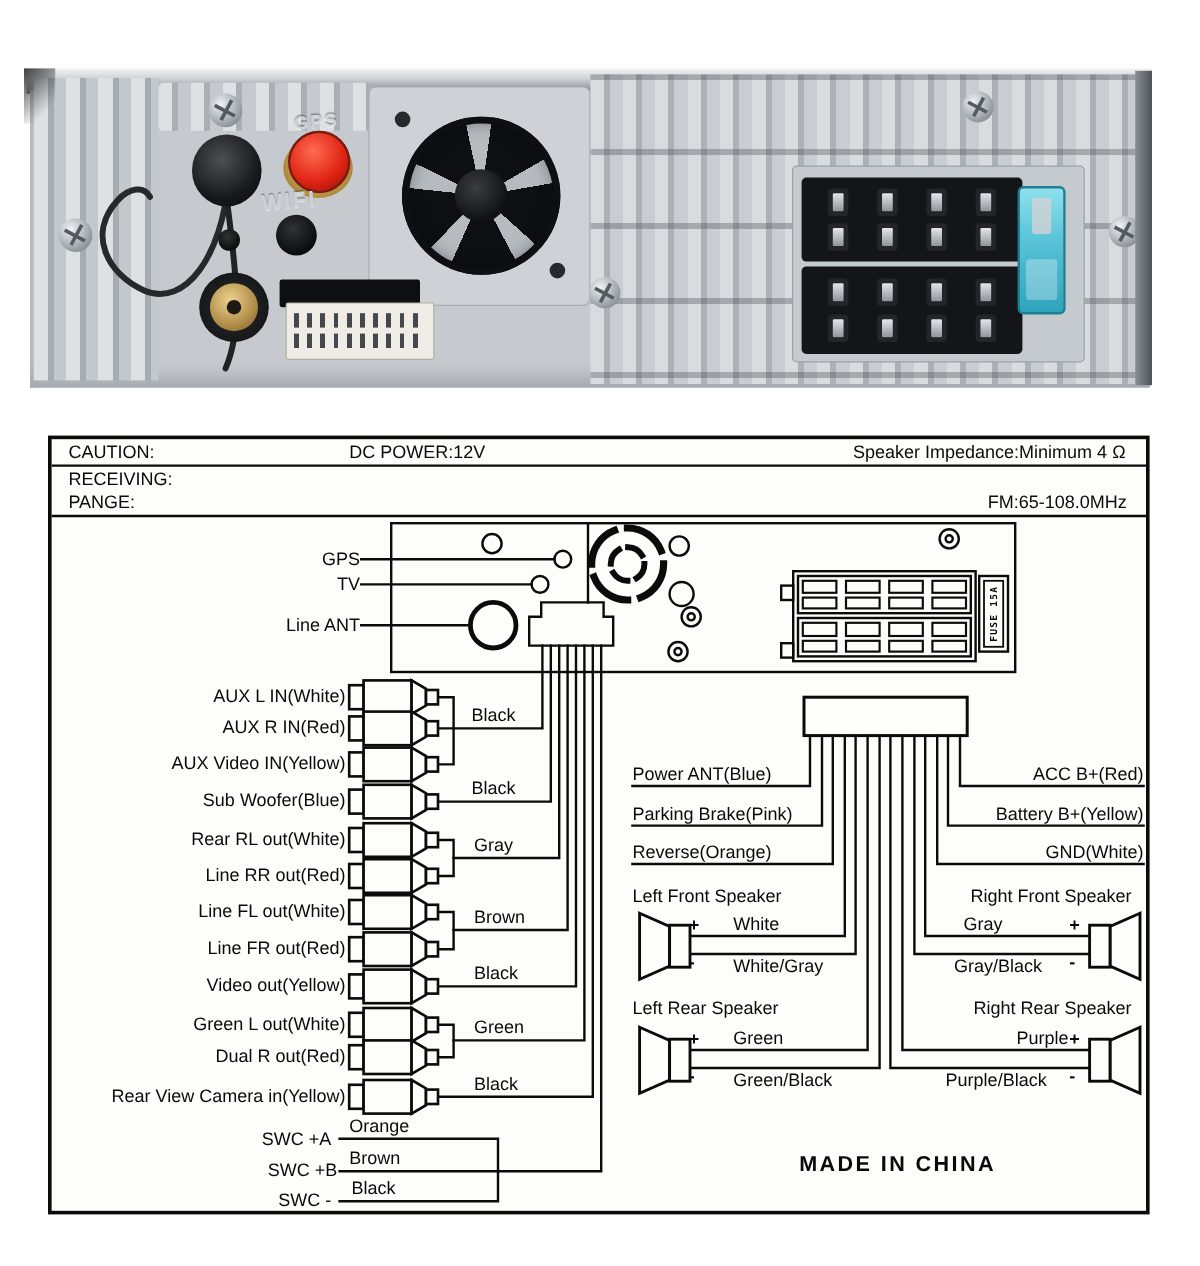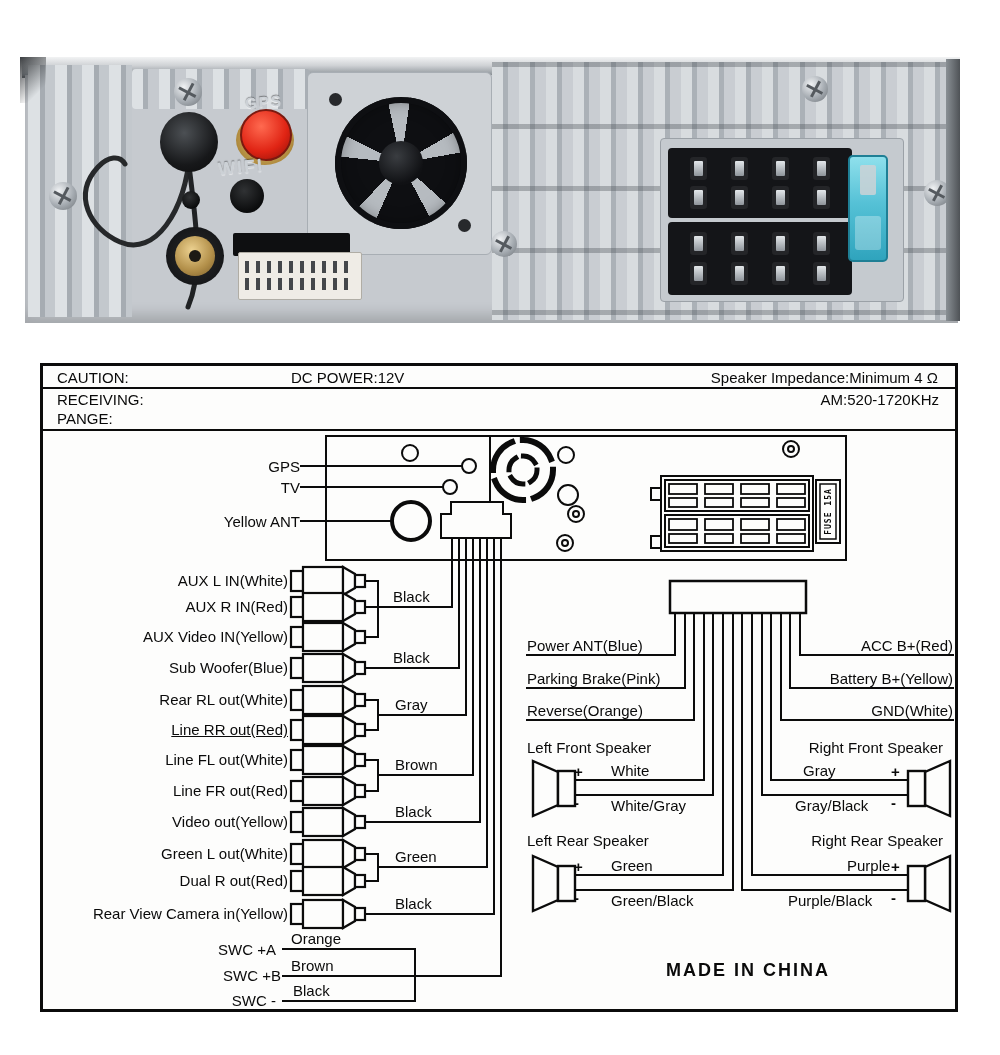--- a/index.html
+++ b/index.html
@@ -342,35 +342,35 @@
           <rect x="312" y="-6" width="10" height="12"></rect>
         </g>
         </g>
     </svg>
 
     <div class="lbl" style="left:14px;top:3px;">CAUTION:</div>
     <div class="lbl" style="left:248px;top:3px;">DC POWER:12V</div>
     <div class="lbl ra" style="left:540px;top:3px;width:355px;">Speaker Impedance:Minimum 4 Ω</div>
     <div class="lbl" style="left:14px;top:25px;">RECEIVING:</div>
     <div class="lbl" style="left:14px;top:44px;">PANGE:</div>
-    <div class="lbl ra" style="left:540px;top:25px;width:356px;">AM:520-1720KHz</div>
+    <div class="lbl ra" style="left:540px;top:44px;width:356px;">FM:65-108.0MHz</div>
 
     <div class="lbl ra" style="left:157px;top:92px;width:100px;">GPS</div>
     <div class="lbl ra" style="left:157px;top:113px;width:100px;">TV</div>
-    <div class="lbl ra" style="left:117px;top:147px;width:140px;">Yellow ANT</div>
+    <div class="lbl ra" style="left:117px;top:147px;width:140px;">Line ANT</div>
     <div class="fuse-label">
         <span>FUSE 15A</span>
       </div>
 
     <div class="lbl ra" style="left:10px;top:206px;width:235px;">AUX L IN(White)</div>
     <div class="lbl ra" style="left:10px;top:232px;width:235px;">AUX R IN(Red)</div>
     <div class="lbl ra" style="left:10px;top:262px;width:235px;">AUX Video  IN(Yellow)</div>
     <div class="lbl ra" style="left:10px;top:293px;width:235px;">Sub Woofer(Blue)</div>
     <div class="lbl ra" style="left:10px;top:325px;width:235px;">Rear RL out(White)</div>
-    <div class="lbl ra" style="left:10px;top:355px;width:235px;text-decoration:underline;">Line RR out(Red)</div>
+    <div class="lbl ra" style="left:10px;top:355px;width:235px;">Line RR out(Red)</div>
     <div class="lbl ra" style="left:10px;top:385px;width:235px;">Line FL out(White)</div>
     <div class="lbl ra" style="left:10px;top:416px;width:235px;">Line FR out(Red)</div>
     <div class="lbl ra" style="left:10px;top:447px;width:235px;">Video out(Yellow)</div>
     <div class="lbl ra" style="left:10px;top:479px;width:235px;">Green L out(White)</div>
     <div class="lbl ra" style="left:10px;top:506px;width:235px;">Dual R out(Red)</div>
     <div class="lbl ra" style="left:10px;top:539px;width:235px;">Rear View Camera in(Yellow)</div>
 
     <div class="lbl" style="left:350px;top:222px;">Black</div>
     <div class="lbl" style="left:350px;top:283px;">Black</div>
     <div class="lbl" style="left:352px;top:330px;">Gray</div>

